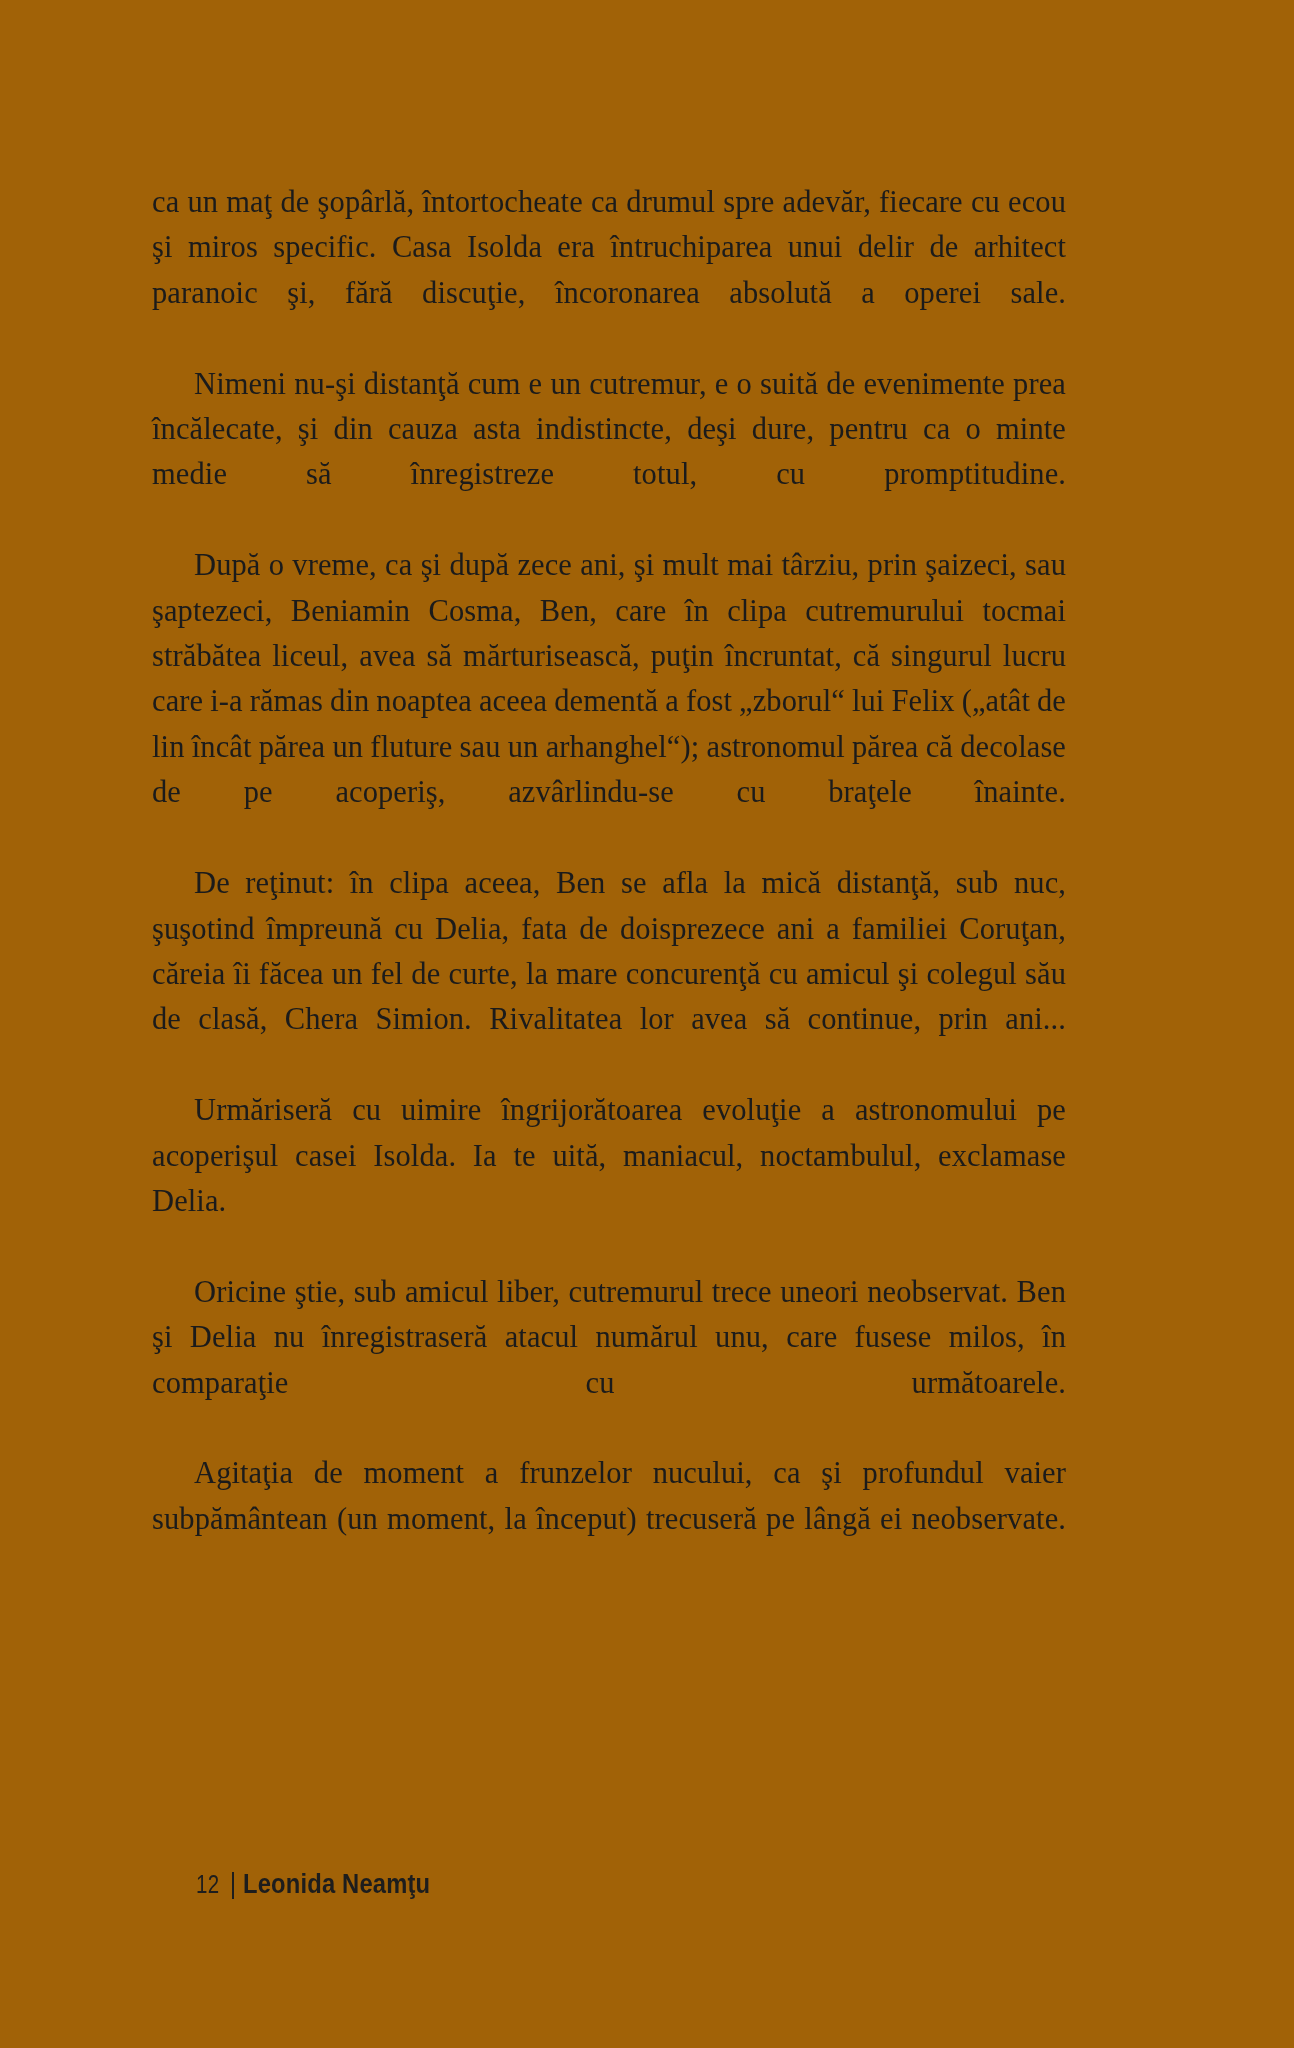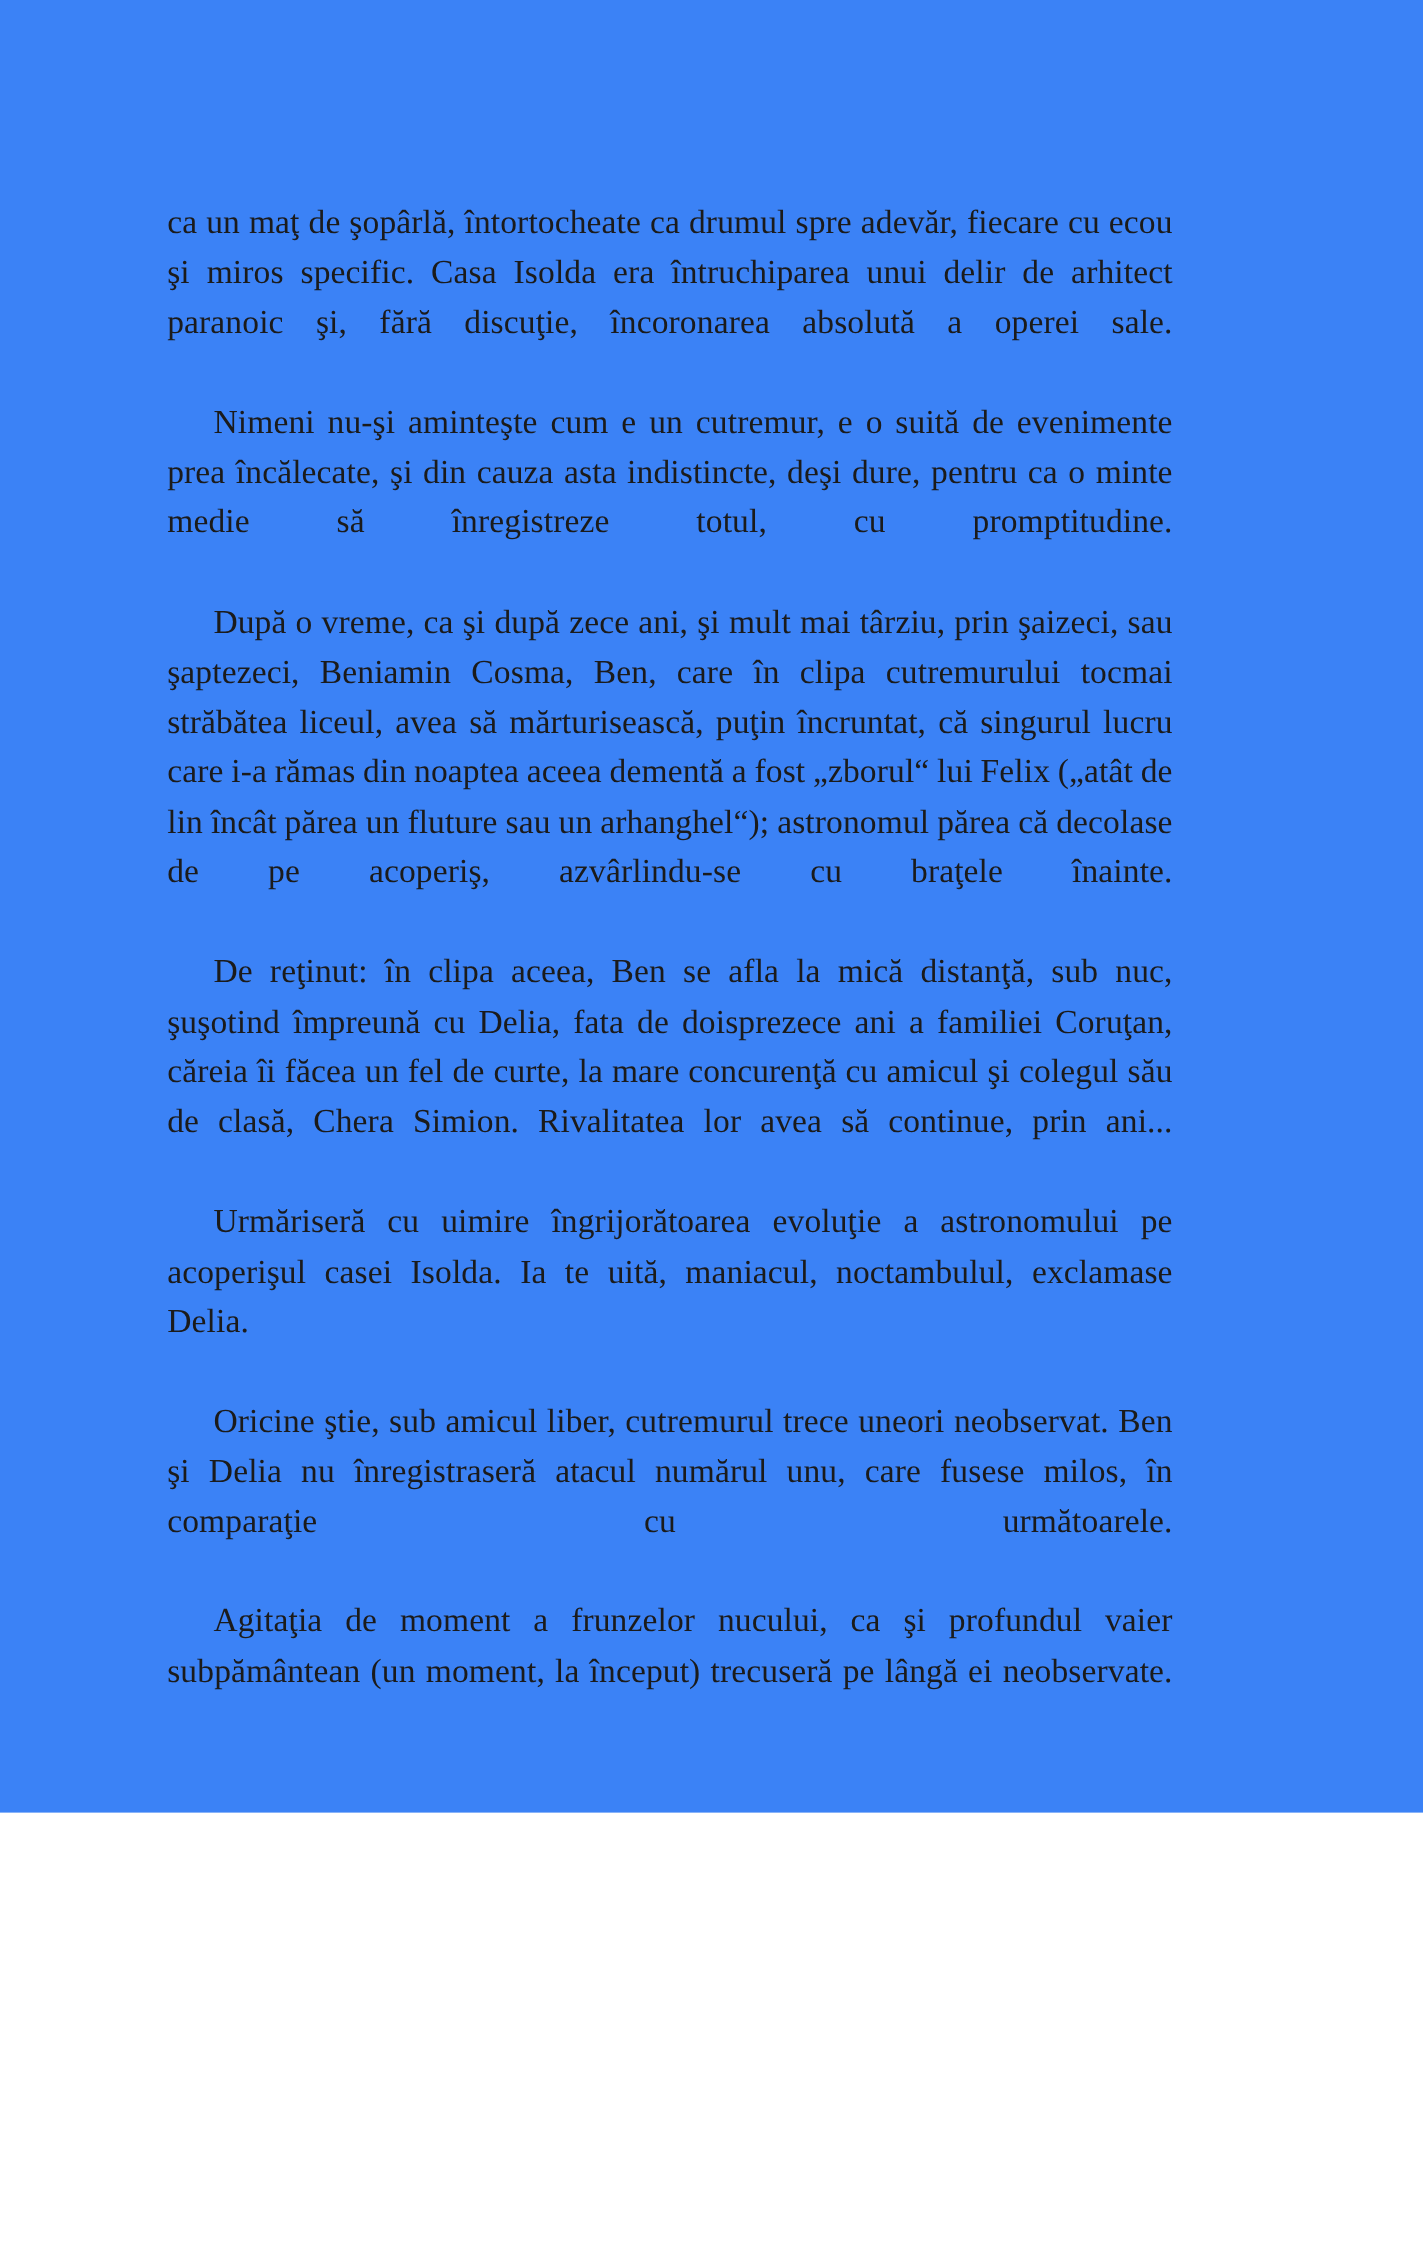--- a/index.html
+++ b/index.html
@@ -8,22 +8,22 @@
     padding: 0;
     background: #ffffff;
   }
   body {
     font-family: "Liberation Serif", "DejaVu Serif", serif;
     color: #1a1a1a;
   }
   .page {
     position: relative;
     width: 1294px;
-    height: 1648px;
-    background: #3b82f6;
+    height: 2048px;
+    background: #a16207;
     overflow: hidden;
     box-sizing: border-box;
   }
   .text-column {
     position: absolute;
     left: 152px;
     top: 180px;
     width: 914px;
   }
   .para {
@@ -89,21 +89,21 @@
     white-space: nowrap;
   }
 </style>
 </head>
 <body>
 
 <div class="page">
 
   <div class="text-column">
     <p class="para">ca un maţ de şopârlă, întortocheate ca drumul spre adevăr, fiecare cu ecou şi miros specific. Casa Isolda era întruchiparea unui delir de arhitect paranoic şi, fără discuţie, încoronarea absolută a operei sale.</p>
-    <p class="para indent">Nimeni nu-şi aminteşte cum e un cutremur, e o suită de evenimente prea încălecate, şi din cauza asta indistincte, deşi dure, pentru ca o minte medie să înregistreze totul, cu promptitudine.</p>
+    <p class="para indent">Nimeni nu-şi distanţă cum e un cutremur, e o suită de evenimente prea încălecate, şi din cauza asta indistincte, deşi dure, pentru ca o minte medie să înregistreze totul, cu promptitudine.</p>
     <p class="para indent tight">După o vreme, ca şi după zece ani, şi mult mai târziu, prin şaizeci, sau şaptezeci, Beniamin Cosma, Ben, care în clipa cutremurului tocmai străbătea liceul, avea să mărturisească, puţin încruntat, că singurul lucru care i-a rămas din noaptea aceea dementă a fost „zborul“ lui Felix („atât de lin încât părea un fluture sau un arhanghel“); astronomul părea că decolase de pe acoperiş, azvârlindu-se cu braţele înainte.</p>
     <p class="para indent">De reţinut: în clipa aceea, Ben se afla la mică distanţă, sub nuc, şuşotind împreună cu Delia, fata de doisprezece ani a familiei Coruţan, căreia îi făcea un fel de curte, la mare concurenţă cu amicul şi colegul său de clasă, Chera Simion. Rivalitatea lor avea să continue, prin ani...</p>
     <p class="para indent">Urmăriseră cu uimire îngrijorătoarea evoluţie a astronomului pe acoperişul casei Isolda. Ia te uită, maniacul, noctambulul, exclamase Delia.</p>
     <p class="para indent">Oricine ştie, sub amicul liber, cutremurul trece uneori neobservat. Ben şi Delia nu înregistraseră atacul numărul unu, care fusese milos, în comparaţie cu următoarele.</p>
     <p class="para indent">Agitaţia de moment a frunzelor nucului, ca şi profundul vaier subpământean (un moment, la început) trecuseră pe lângă ei neobservate.</p>
   </div>
 
   <div class="footer">
     <span class="folio">12</span>
     <span class="folio-rule"></span>

